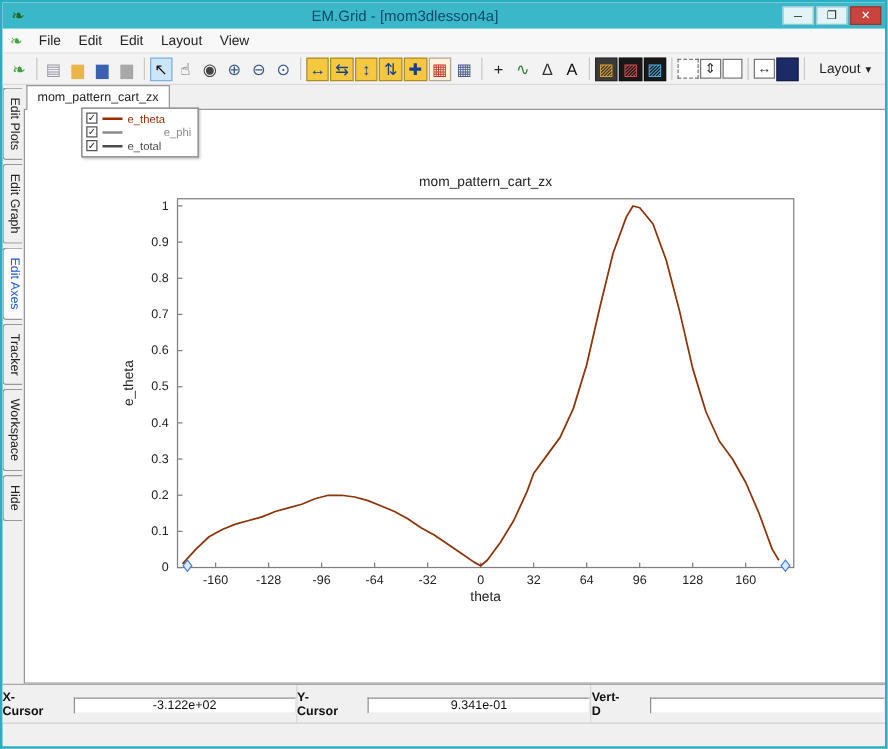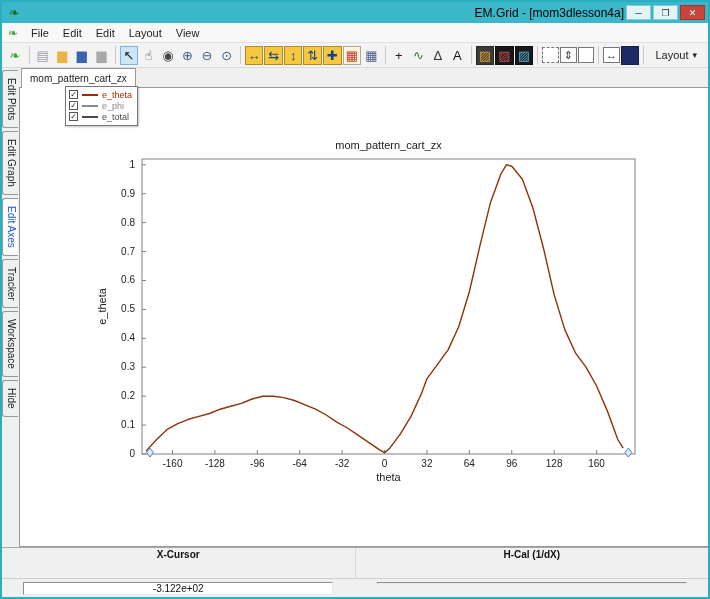--- a/index.html
+++ b/index.html
@@ -4,21 +4,21 @@
 <style>
   * { margin:0; padding:0; box-sizing:border-box; }
   html,body { background:#9a9a9a; }
   body { font-family:"Liberation Sans","DejaVu Sans",sans-serif; }
   .window { position:relative; width:710px; height:599px; background:#f0f0f0;
             border:2px solid #2aafc2; overflow:hidden; }
   
   .titlebar { position:absolute; left:0; top:0; width:100%; height:21px; background:#3ab8c9;
               display:flex; align-items:center; padding:0 3px; }
   .app-icon { font-size:13px; color:#1e6b1e; margin:0 4px; line-height:1; }
-  .title-text { flex:1; text-align:right; font-size:12px; color:#000000; }
+  .title-text { flex:1; text-align:center; font-size:12px; color:#0c4a6e; }
   .win-btn { width:25px; height:15px; display:flex; align-items:center; justify-content:center;
              font-size:9px; margin-left:2px; background:#e3f4f7; border:1px solid #8fc9d4; color:#222; cursor:default; }
   .win-btn.close { background:#c9443c; color:#fff; border-color:#a03530; }
   
   .menubar { position:absolute; left:0; top:21px; width:100%; height:20px; background:#f8f8f8;
              border-bottom:1px solid #e0e0e0; display:flex; align-items:center; font-size:11px; padding-left:2px; }
   .menu-leaf { font-size:12px; color:#3fa13b; margin:0 6px 0 4px; }
   .menu-item { padding:2px 7px; color:#222; }
   
   .toolbar { position:absolute; left:0; top:41px; width:100%; height:25px; background:#f3f3f3;
@@ -52,21 +52,21 @@
   .legend { position:absolute; left:63px; top:84px; background:#fff; border:1px solid #777;
             padding:2px 5px 3px 3px; z-index:4; box-shadow:1px 1px 2px rgba(0,0,0,.25); }
   .legend-row { display:flex; align-items:center; gap:4px; height:11px; }
   .legend-check { width:9px; height:9px; border:1px solid #555; background:#fff;
                   font-size:8px; line-height:8px; text-align:center; color:#222; }
   .legend-line { width:16px; height:0; border-top:2px solid #000; }
   .legend-label { font-size:9px; }
   
   .status-bar { position:absolute; left:0; top:545px; width:100%; height:32px; background:#f0f0f0;
                 border-top:1px solid #a8a8a8; border-bottom:1px solid #cfcfcf; display:flex; }
-  .status-col { flex:1; display:flex; flex-direction:column; align-items:center; border-right:1px solid #d8d8d8;gap:20px; }
+  .status-col { flex:1; display:flex; flex-direction:row; align-items:center; border-right:1px solid #d8d8d8;gap:20px; }
   .status-col:last-child { border-right:none; }
   .status-header { font-size:10px; font-weight:bold; color:#111; padding-top:1px; }
   .status-value { width:88%; height:13px; margin-top:2px; background:#fff; font-size:10px;
                   line-height:12px; text-align:center; color:#111;
                   border:1px solid; border-color:#8f8f8f #e9e9e9 #e9e9e9 #8f8f8f; }
 </style>
 </head>
 <body>
 
 <div class="window">
@@ -202,33 +202,37 @@
 
   <div class="legend">
       <div class="legend-row">
         <span class="legend-check">✓</span>
         <span class="legend-line" style="border-top-color: rgb(155, 45, 0);"></span>
         <span class="legend-label" style="color: rgb(155, 45, 0);">e_theta</span>
       </div>
       <div class="legend-row">
         <span class="legend-check">✓</span>
         <span class="legend-line" style="border-top-color: rgb(138, 138, 138);"></span>
-        <span class="legend-label" style="color: rgb(138, 138, 138);">e_phi</span>
+        <span class="legend-label" style="color: rgb(138, 138, 138); margin-left: 29px;">e_phi</span>
       </div>
       <div class="legend-row">
         <span class="legend-check">✓</span>
         <span class="legend-line" style="border-top-color: rgb(74, 74, 74);"></span>
         <span class="legend-label" style="color: rgb(74, 74, 74);">e_total</span>
       </div>
     </div>
 
   <div class="status-bar">
       <div class="status-col">
         <span class="status-header">X-Cursor</span>
         <div class="status-value">-3.122e+02</div>
       </div>
       <div class="status-col">
-        <span class="status-header">H-Cal (1/dX)</span>
+        <span class="status-header">Y-Cursor</span>
+        <div class="status-value">9.341e-01</div>
+      </div>
+      <div class="status-col">
+        <span class="status-header">Vert-D</span>
         <div class="status-value"></div>
       </div>
     </div>
 
 </div>
 
 </body></html>

